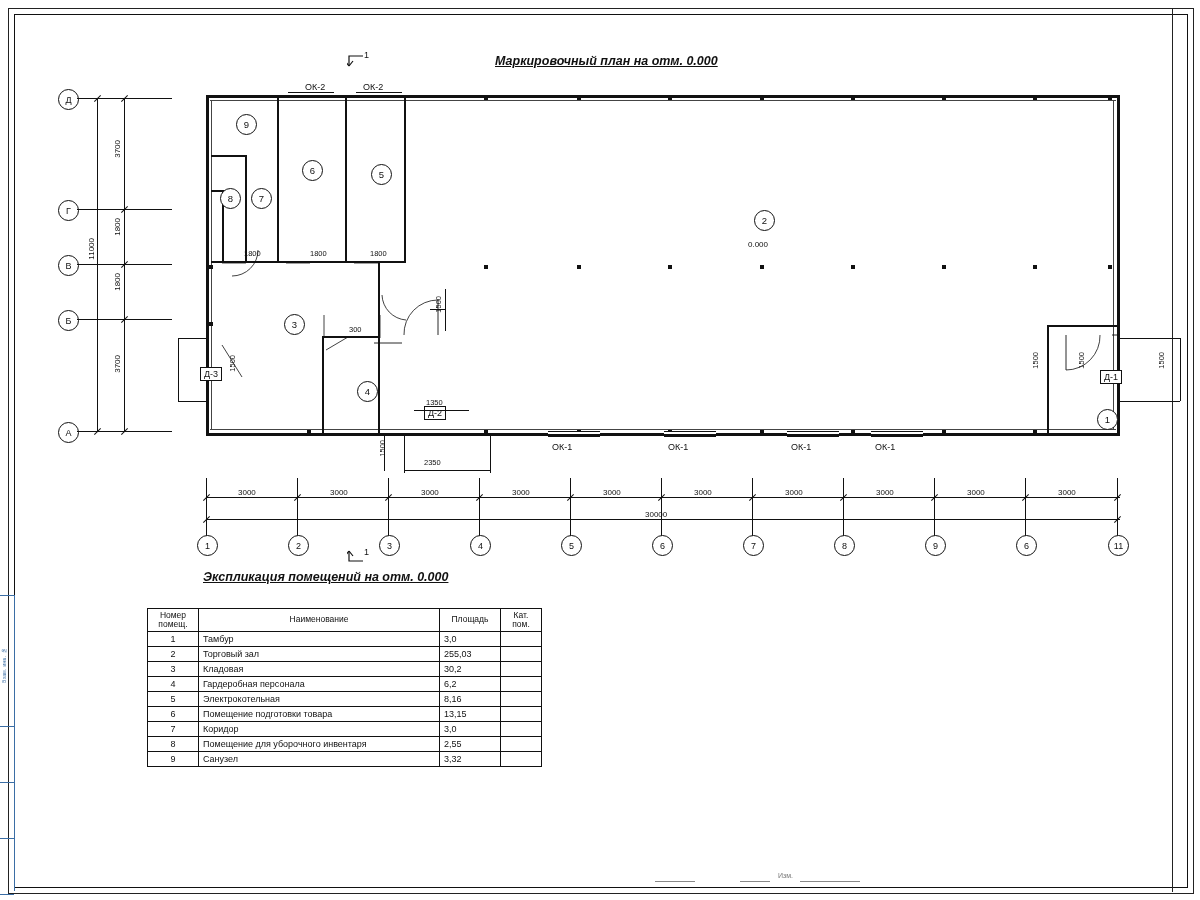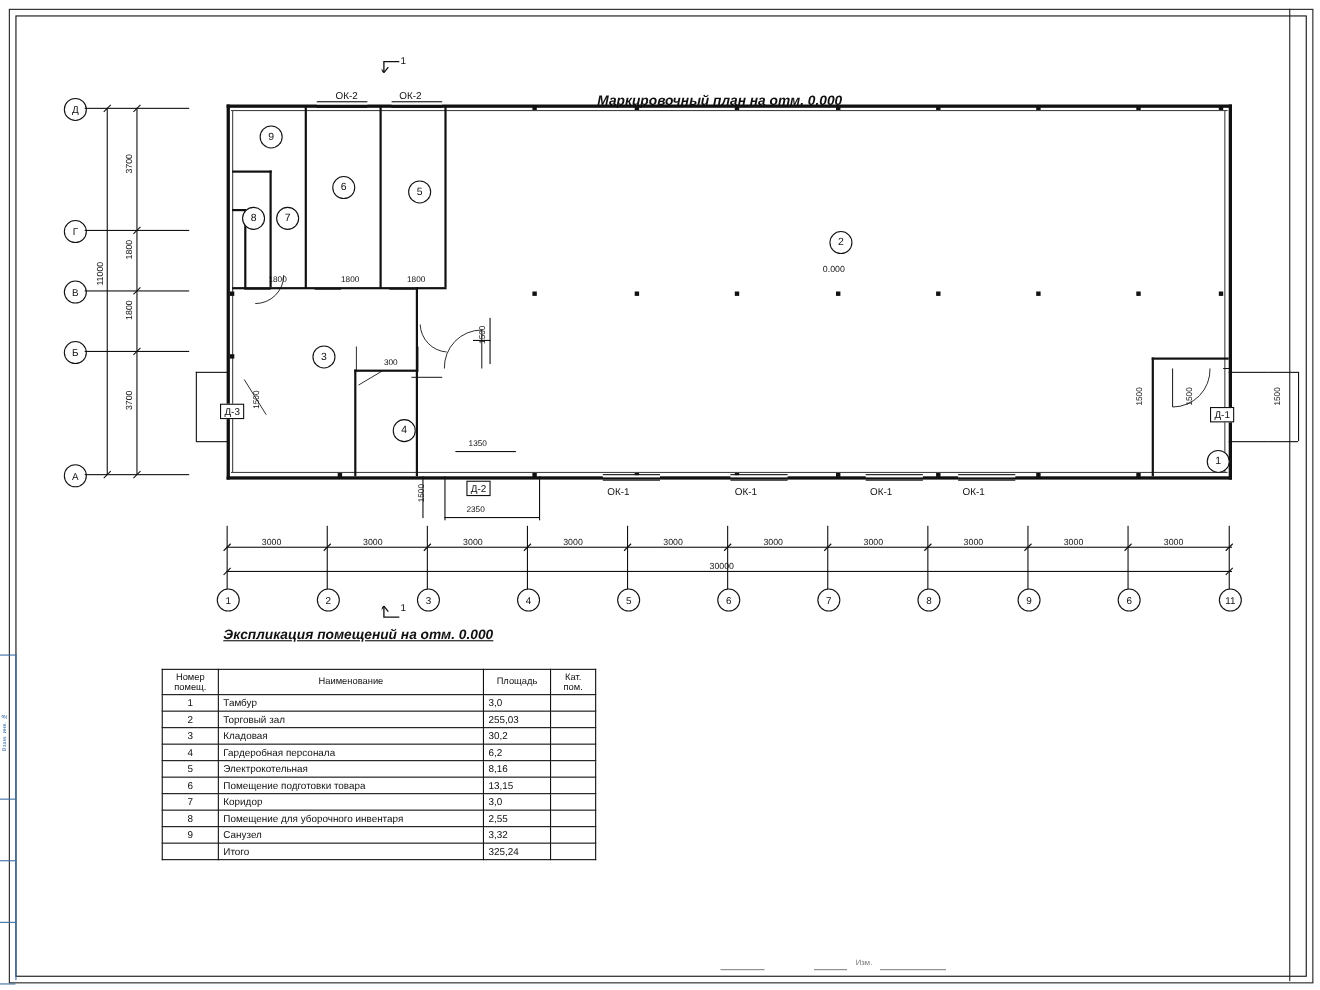--- a/index.html
+++ b/index.html
@@ -54,21 +54,21 @@
   <div class="frame-right-edge"></div>
 
   <div class="stamp-col">
     <div class="cell" style="height:130px"></div>
     <div class="cell" style="height:55px"></div>
     <div class="cell" style="height:55px"></div>
     <div class="cell" style="height:55px"></div>
   </div>
   <div class="stamp-text">Взам. инв. №</div>
 
-  <div class="title" style="left:543px;top:54px;margin-top:30px;">Маркировочный план на отм. 0.000</div>
+  <div class="title" style="left:495px;top:54px;">Маркировочный план на отм. 0.000</div>
   <div class="title" style="left:203px;top:570px;">Экспликация помещений на отм. 0.000</div>
 
   <div class="arrow-sec" style="left:347px;top:52px;">
     <svg width="30" height="18" viewBox="0 0 30 18">
         <path d="M2 14 L2 4 L16 4" stroke="#111" fill="none" stroke-width="1.2"></path>
         <path d="M2 14 L6 9 M2 14 L-2 9" stroke="#111" fill="none" stroke-width="1.2"></path>
       </svg>
   </div>
   <div class="lbl" style="left:364px;top:50px;">1</div>
 
@@ -222,21 +222,21 @@
   <div class="ln hl" style="left:664px;top:431px;width:52px;"></div>
   <div class="ln hl" style="left:664px;top:436px;width:52px;"></div>
   <div class="ln hl" style="left:787px;top:432px;width:52px;height:2px;background:#fff;"></div>
   <div class="ln hl" style="left:787px;top:431px;width:52px;"></div>
   <div class="ln hl" style="left:787px;top:436px;width:52px;"></div>
   <div class="ln hl" style="left:871px;top:432px;width:52px;height:2px;background:#fff;"></div>
   <div class="ln hl" style="left:871px;top:431px;width:52px;"></div>
   <div class="ln hl" style="left:871px;top:436px;width:52px;"></div>
 
   <div class="boxlbl" style="left:1100px;top:370px;">Д-1</div>
-  <div class="boxlbl" style="left:424px;top:437px;">Д-2</div>
+  <div class="boxlbl" style="left:424px;top:406px;">Д-2</div>
   <div class="boxlbl" style="left:200px;top:367px;">Д-3</div>
 
   <div class="lbl tiny" style="left:244px;top:249px;">1800</div>
   <div class="lbl tiny" style="left:310px;top:249px;">1800</div>
   <div class="lbl tiny" style="left:370px;top:249px;">1800</div>
   <div class="lbl tiny" style="left:349px;top:325px;">300</div>
   <div class="lbl tiny vert" style="left:434px;top:296px;">1500</div>
   <div class="ln vl" style="left:445px;top:289px;height:42px;"></div>
   <div class="ln hl" style="left:430px;top:309px;width:16px;"></div>
   <div class="lbl tiny" style="left:426px;top:398px;">1350</div>
@@ -363,26 +363,20 @@
           <td class="tbl-name">Помещение для уборочного инвентаря</td>
           <td class="tbl-area">2,55</td>
           <td class="tbl-cat"></td>
         </tr>
         <tr>
           <td class="tbl-num">9</td>
           <td class="tbl-name">Санузел</td>
           <td class="tbl-area">3,32</td>
           <td class="tbl-cat"></td>
         </tr>
-        <tr>
-          <td class="tbl-num"></td>
-          <td class="tbl-name">Итого</td>
-          <td class="tbl-area">325,24</td>
-          <td class="tbl-cat"></td>
-        </tr>
       </tbody>
   </table>
 
   <div class="ln hl" style="left:655px;top:881px;width:40px;background:#888;"></div>
   <div class="ln hl" style="left:740px;top:881px;width:30px;background:#888;"></div>
   <div class="ln hl" style="left:800px;top:881px;width:60px;background:#888;"></div>
   <div class="bottomstub" style="left:778px;top:872px;color:#777;">Изм.</div>
 
 </div>
 

